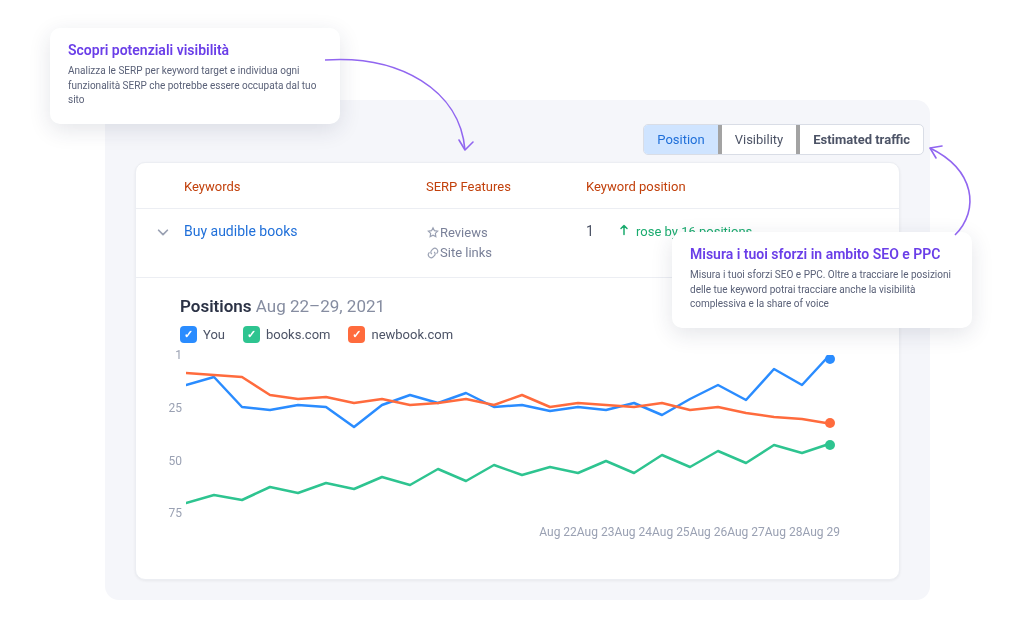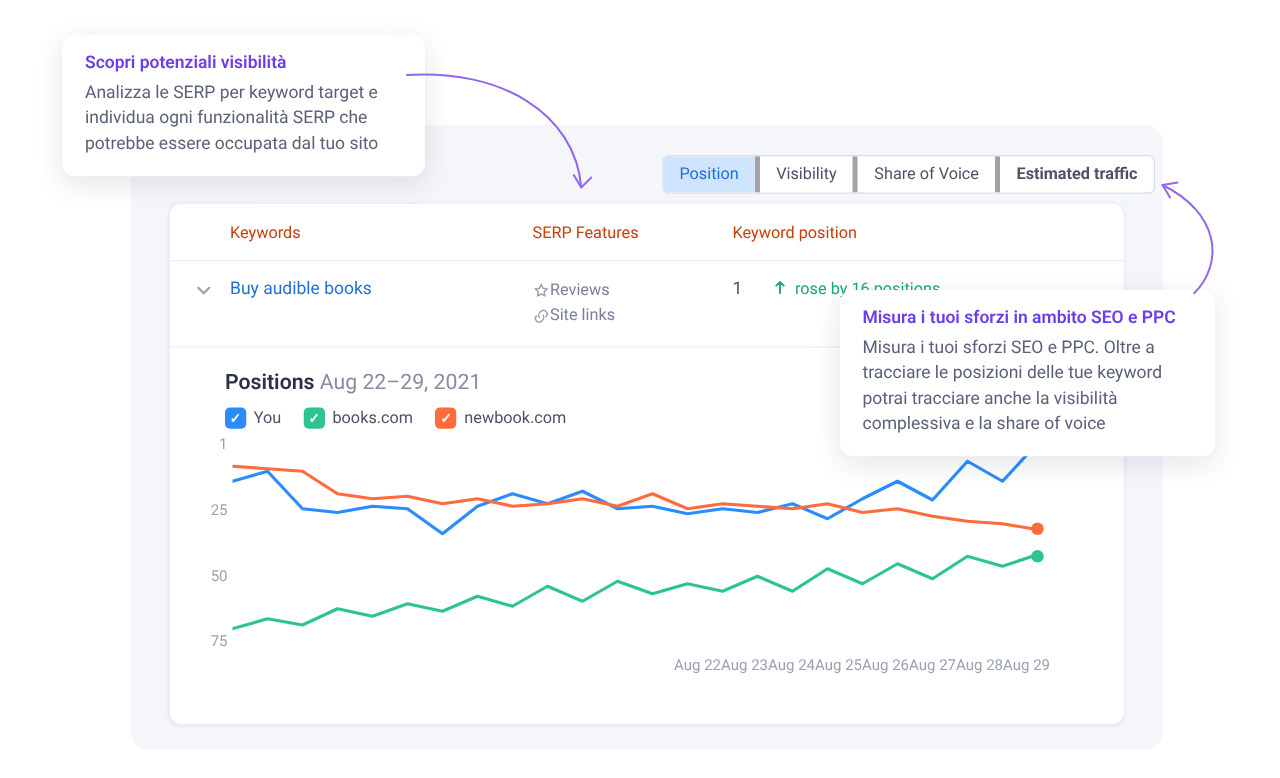--- a/index.html
+++ b/index.html
@@ -114,38 +114,37 @@
   
   .callout {
     position: absolute;
     background: #fff;
     border-radius: 10px;
     padding: 14px 18px 16px 18px;
     box-shadow: 0 6px 22px rgba(30,40,70,0.12);
     width: 290px;
   }
   .callout h4 { color: #6a3ee8; font-size: 14px; font-weight: 600; margin-bottom: 6px; }
-  .callout p  { color: #5a6178; font-size: 14px; line-height: 1.45; }
+  .callout p  { color: #5a6178; font-size: 10px; line-height: 1.45; }
   .callout-left  { left: 50px;  top: 28px; }
   .callout-right { left: 672px; top: 232px; width: 300px; }
 
   
   .arrow-svg { position: absolute; pointer-events: none; }
 
   .icon { display:inline-flex; width:14px; height:14px; }
 </style>
 </head>
 <body>
 
 <div class="panel-bg"></div>
 
 <div class="tabs">
   <div class="tab active">Position</div>
   <div class="tab">Visibility</div>
-  <div class="tab">Share of Voice</div>
   <div class="tab">Estimated traffic</div>
 </div>
 
 <div class="card">
 
   <div class="thead">
     <div class="col-kw">Keywords</div>
     <div class="col-serp">SERP Features</div>
     <div class="col-pos">Keyword position</div>
   </div>

